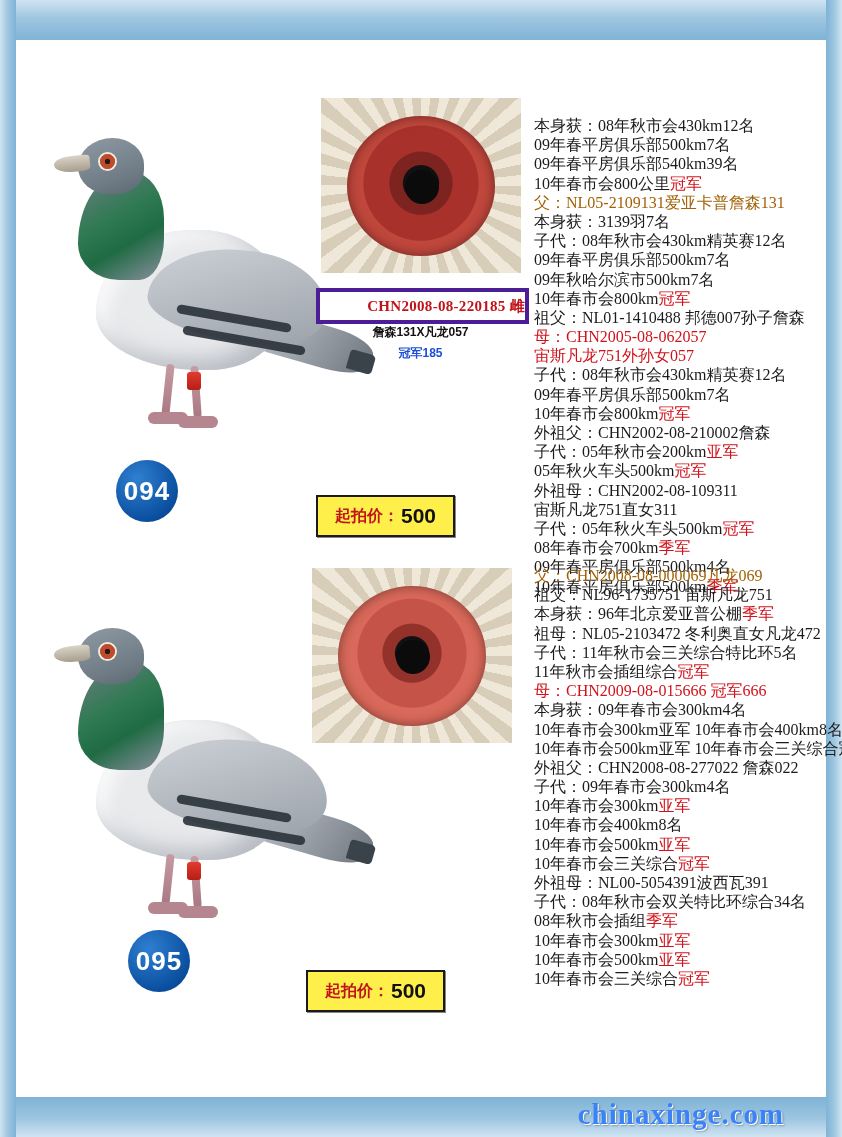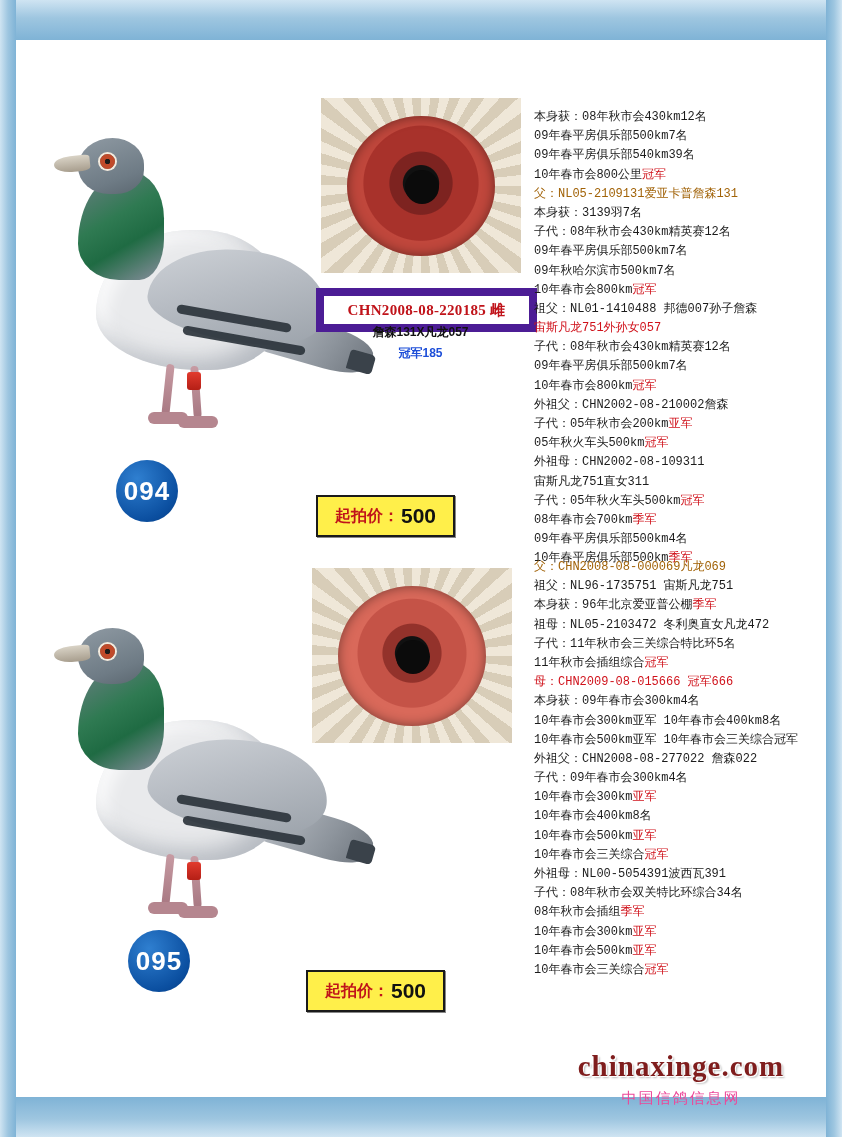--- a/index.html
+++ b/index.html
@@ -163,55 +163,56 @@
        #a83b30 77% 92%,
        #6d221d 93% 100%);
   }
   .eye-pupil{
     position:absolute;left:84px;top:72px;width:34px;height:34px;border-radius:50%;
     background:#0b0b0b;
   }
 
   
   .ring-box{
-    position:absolute;width:205px;height:28px;border:8px solid #4c1d95;
-    display:flex;align-items:center;justify-content:center;background:#fff;
+    position:absolute;width:205px;height:28px;border:4px solid #4c1d95;
+    display:flex;align-items:center;justify-content:flex-end;background:#fff;
   }
   .ring-box .ring-text{
     color:#c0131a;font-size:15px;font-weight:bold;letter-spacing:.3px;
     font-family:"Liberation Serif",serif;
   }
   #entry-0 .ring-box{left:300px;top:228px;}
 
   .caption{
     position:absolute;width:215px;text-align:center;color:#111;
     font-size:12px;font-weight:bold;line-height:21px;
   }
   #entry-0 .caption{left:297px;top:262px;}
   .caption .red{color:#1d4ed8;}
 
   
   .ped{
-    position:absolute;font-size:12px;line-height:19.2px;color:#1b1b1b;
-    font-family:Liberation Mono, monospace;white-space:nowrap;
+    position:absolute;font-size:16px;line-height:19.2px;color:#1b1b1b;
+    font-family:Liberation Serif, serif;white-space:nowrap;margin-top:8px;
   }
   #entry-0 .ped{left:518px;top:48px;width:290px;}
   #entry-1 .ped{left:518px;top:8px;width:290px;}
   .ped div{height:19.2px;}
   .blue{color:#a16207;}
   .red{color:#d0121b;}
 
   
   .watermark{
     position:absolute;left:520px;top:1010px;width:290px;text-align:center;
   }
   .wm-main{
-    font-size:29px;font-weight:bold;color:#7f1d1d;letter-spacing:1px;
+    font-size:29px;font-weight:bold;color:#3b82f6;letter-spacing:1px;
     text-shadow:1px 1px 0 #fff,2px 2px 2px rgba(0,0,0,.25);
     font-family:"Liberation Serif",serif;
+    margin-top:48px;
   }
   .wm-sub{font-size:15px;color:#ec4899;margin-top:6px;letter-spacing:2px;}
 </style>
 </head>
 <body>
 
 <div class="page">
   <div class="bar-top"></div>
   <div class="bar-bottom"></div>
   <div class="bar-left"></div>
@@ -266,20 +267,21 @@
           <div>09年春平房俱乐部500km7名</div>
           <div>09年春平房俱乐部540km39名</div>
           <div>10年春市会800公里<span class="red">冠军</span></div>
           <div class="blue">父：NL05-2109131爱亚卡普詹森131</div>
           <div>本身获：3139羽7名</div>
           <div>子代：08年秋市会430km精英赛12名</div>
           <div>09年春平房俱乐部500km7名</div>
           <div>09年秋哈尔滨市500km7名</div>
           <div>10年春市会800km<span class="red">冠军</span></div>
           <div>祖父：NL01-1410488  邦德007孙子詹森</div>
+          <div class="red">母：CHN2005-08-062057</div>
           <div class="red">宙斯凡龙751外孙女057</div>
           <div>子代：08年秋市会430km精英赛12名</div>
           <div>09年春平房俱乐部500km7名</div>
           <div>10年春市会800km<span class="red">冠军</span></div>
           <div>外祖父：CHN2002-08-210002詹森</div>
           <div>子代：05年秋市会200km<span class="red">亚军</span></div>
           <div>05年秋火车头500km<span class="red">冠军</span></div>
           <div>外祖母：CHN2002-08-109311</div>
           <div>宙斯凡龙751直女311</div>
           <div>子代：05年秋火车头500km<span class="red">冠军</span></div>

